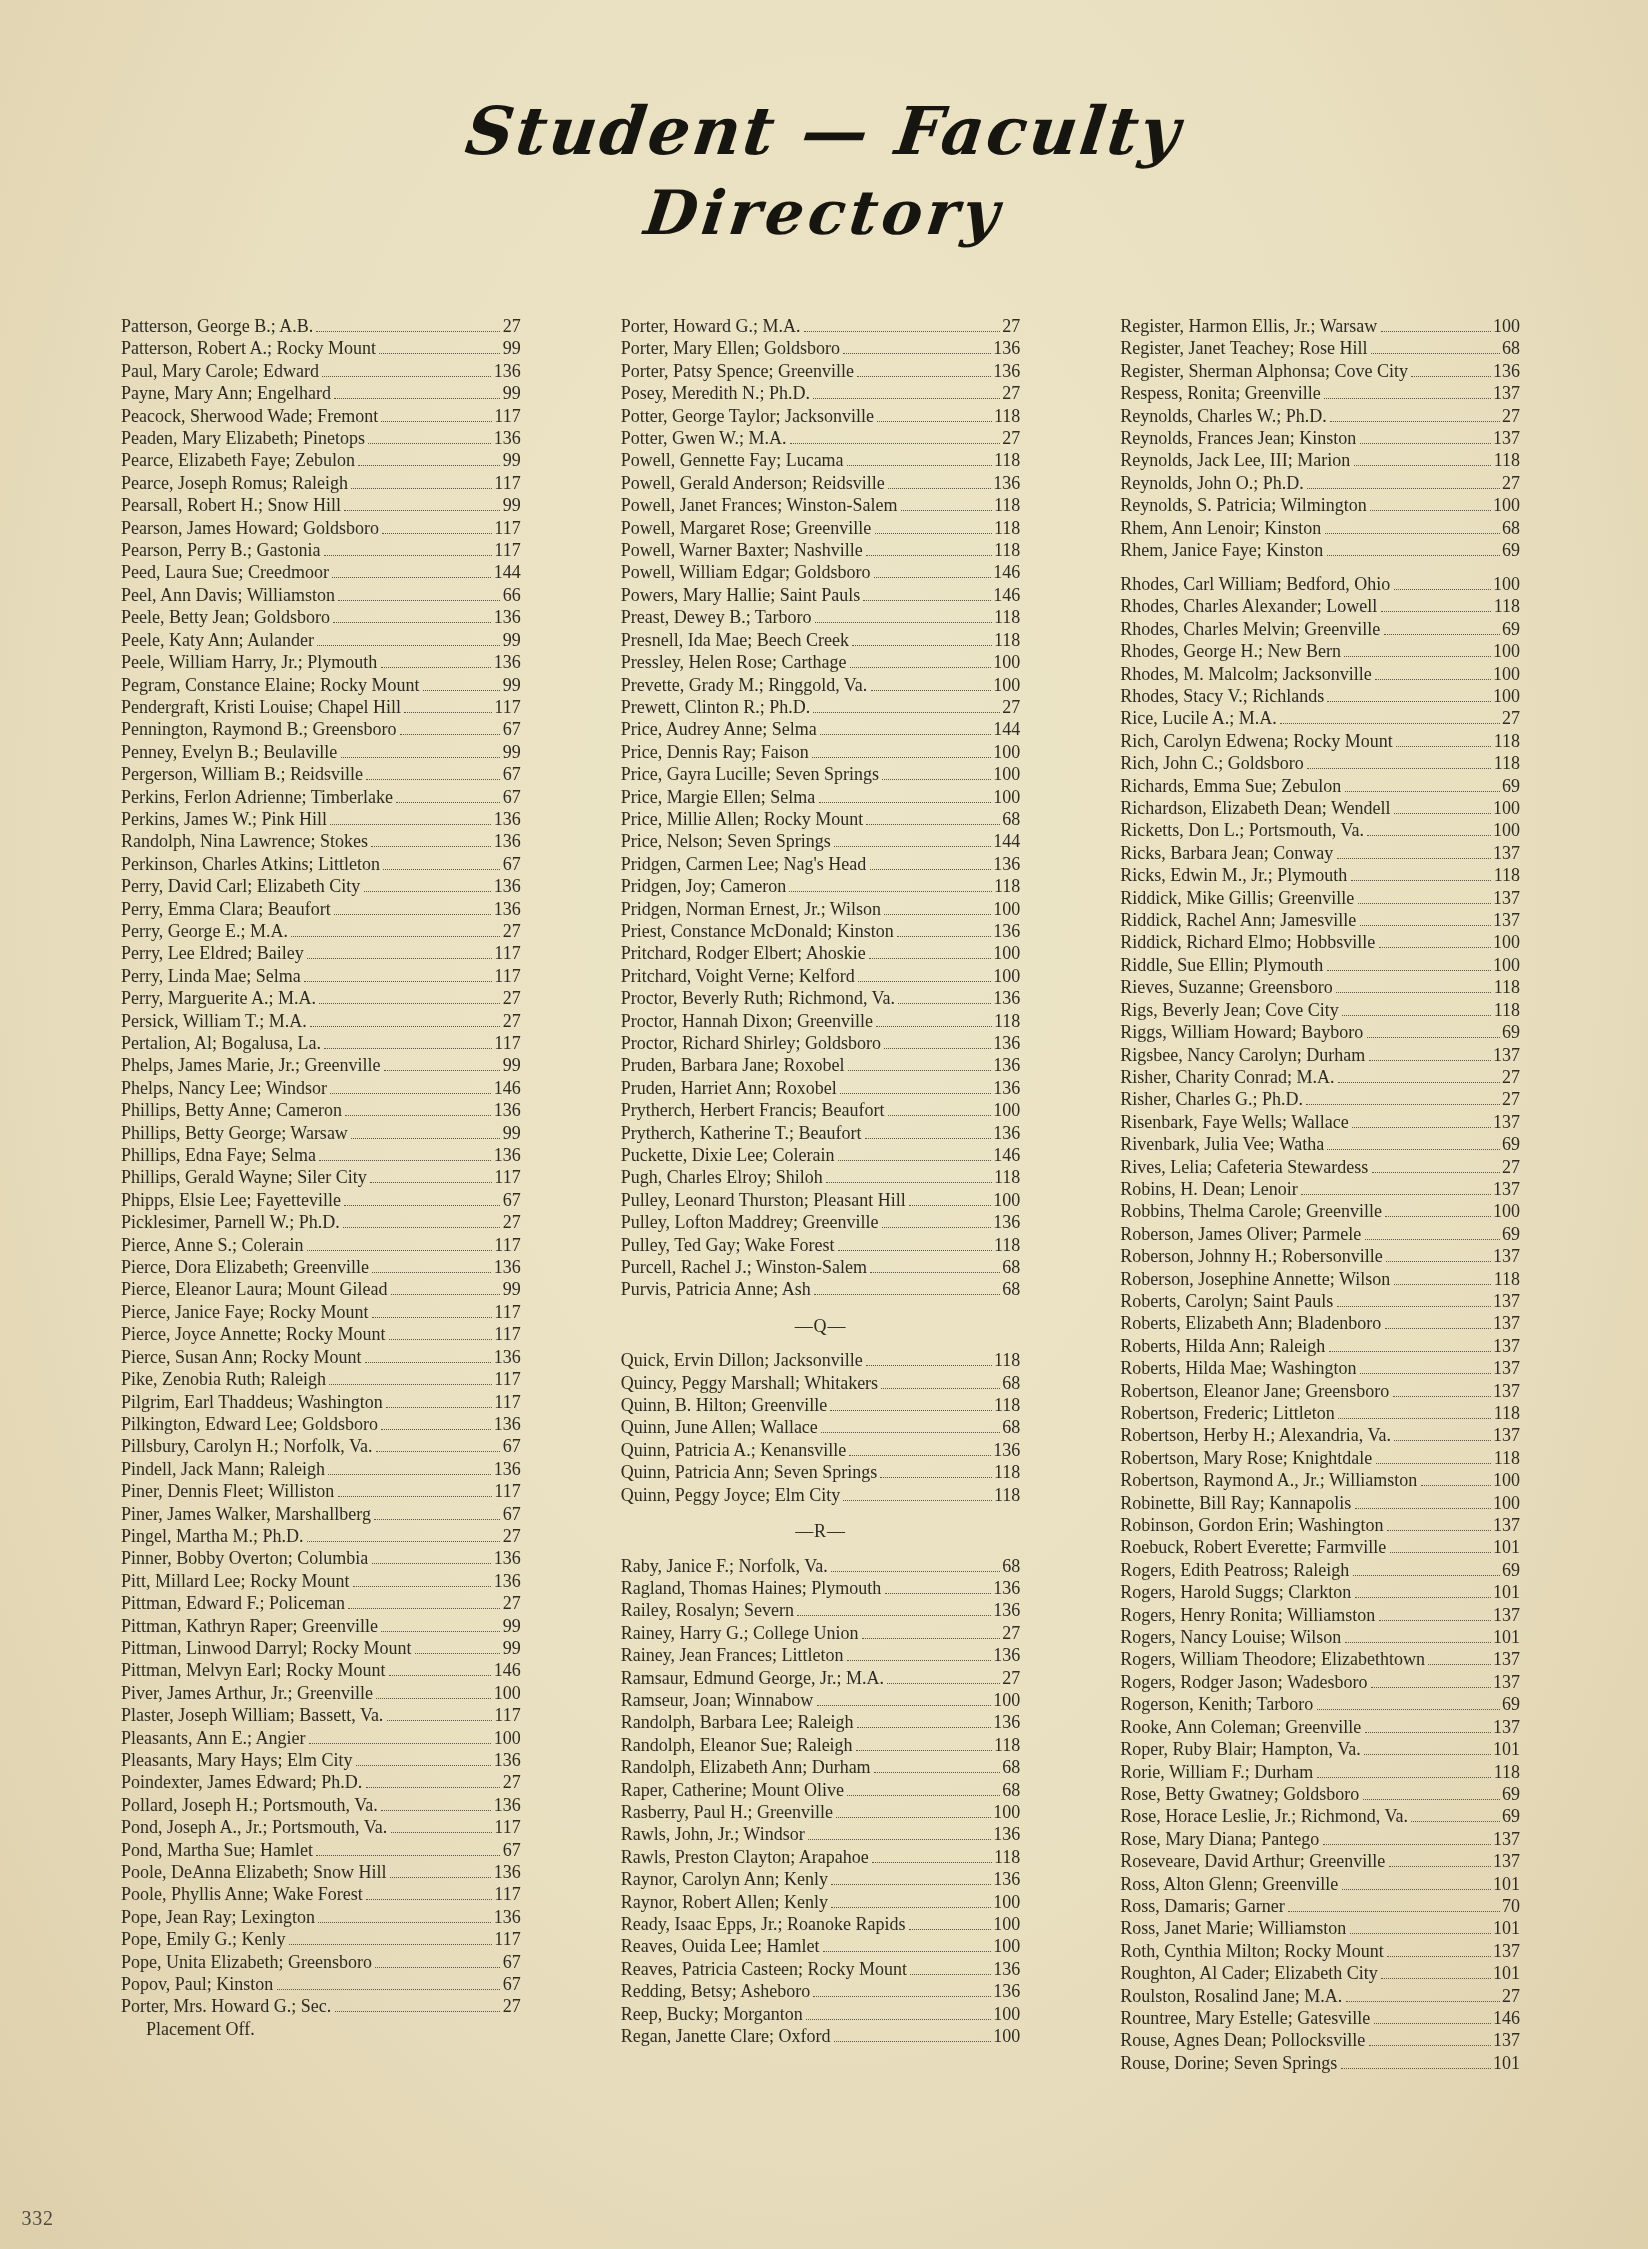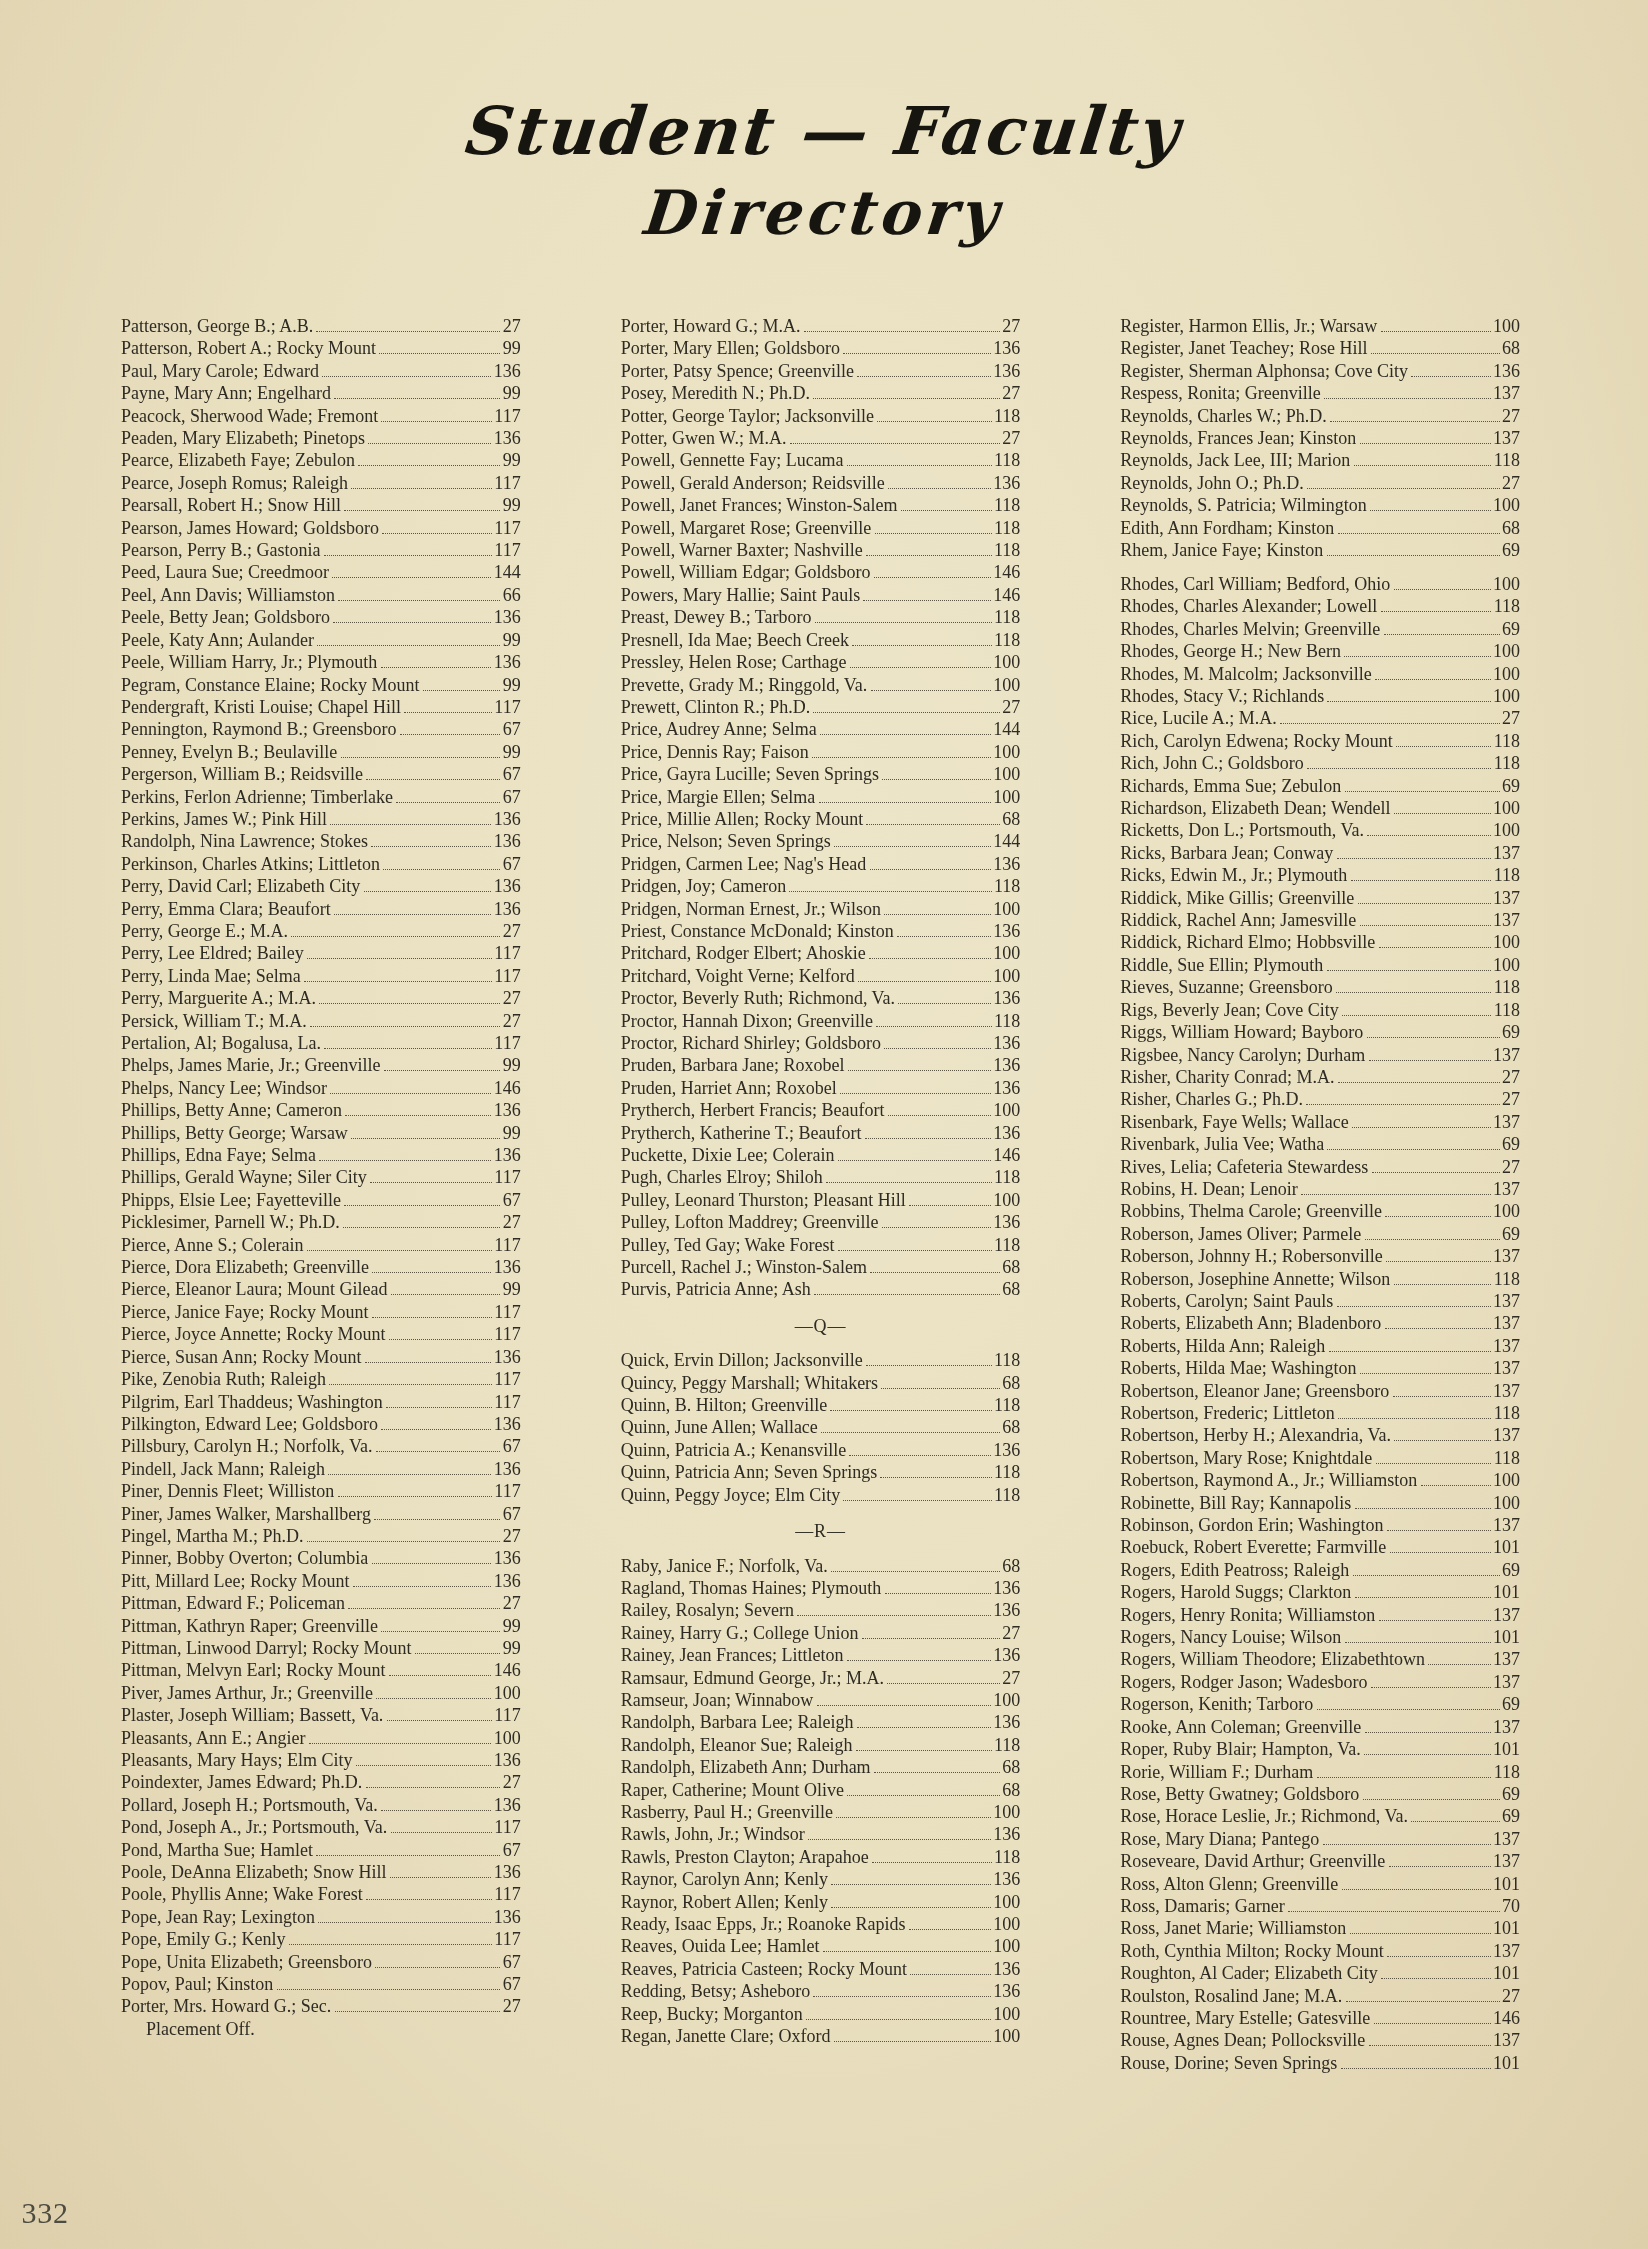--- a/index.html
+++ b/index.html
@@ -67,21 +67,21 @@
     margin: 14px 0 12.4px;
     letter-spacing: 0.8px;
     color: #2e2b23;
   }
   .group-gap { height: 11.5px; }
 
   .page-number {
     position: absolute;
     left: 21.4px;
     bottom: 20px;
-    font-size: 30px;
+    font-size: 20px;
     color: #4d4c41;
     letter-spacing: 0.8px;
   }
 </style>
 </head>
 <body>
 
 <div class="page">
   <div class="title-block">
     <div class="title-line title-line1">Student — Faculty</div>
@@ -881,21 +881,21 @@
           <span class="entry-name">Reynolds, John O.; Ph.D.</span>
           <span class="leader"></span>
           <span class="entry-page">27</span>
         </div>
         <div class="entry">
           <span class="entry-name">Reynolds, S. Patricia; Wilmington</span>
           <span class="leader"></span>
           <span class="entry-page">100</span>
         </div>
         <div class="entry">
-          <span class="entry-name">Edith, Ann Fordham; Kinston</span>
+          <span class="entry-name">Rhem, Ann Lenoir; Kinston</span>
           <span class="leader"></span>
           <span class="entry-page">68</span>
         </div>
         <div class="entry">
           <span class="entry-name">Rhem, Janice Faye; Kinston</span>
           <span class="leader"></span>
           <span class="entry-page">69</span>
         </div>
         <div class="group-gap"></div>
         <div class="entry">

